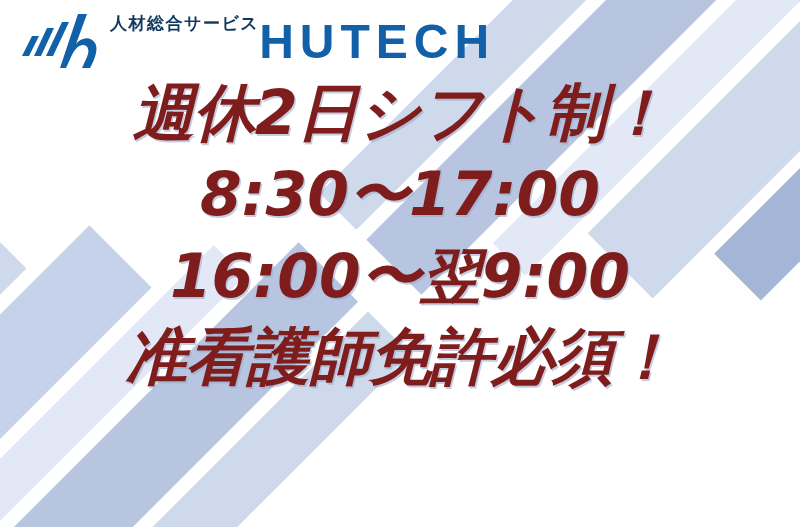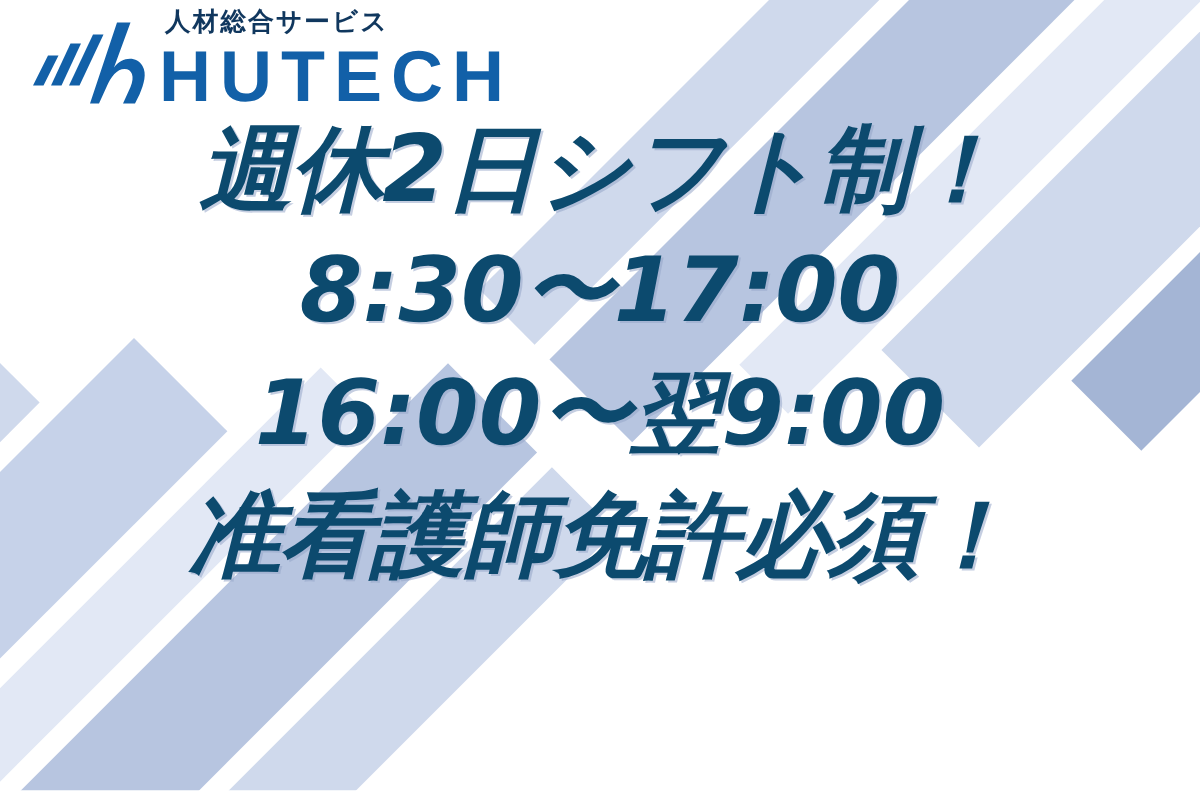--- a/index.html
+++ b/index.html
@@ -55,21 +55,21 @@
     z-index: 5;
   }
   #logo-mark {
     width: 86px;
     height: 72px;
     flex: none;
     display: block;
   }
   #logo-words {
     display: flex;
-    flex-direction: column;
+    flex-direction: row;
     justify-content: center;
     padding-bottom: 2px;
   }
   #logo-tagline {
     font-size: 17px;
     font-weight: 700;
     color: #10375E;
     letter-spacing: 1.5px;
     line-height: 1.1;
     margin-left: 4px;
@@ -88,21 +88,21 @@
   
   #headline {
     position: absolute;
     left: 0;
     right: 0;
     top: 82px;
     z-index: 4;
     text-align: center;
   }
   .hl-line {
-    color: #0c4a6e;
+    color: #7f1d1d;
     font-weight: 700;
     font-style: italic;
     line-height: 1;
     white-space: nowrap;
     text-shadow: 1.5px 1.5px 0 rgba(150,165,200,0.55);
     font-family: "DejaVu Sans", "Liberation Sans", sans-serif;
   }
   .hl-line.l1 { font-size: 62px; letter-spacing: -1px; margin-bottom: 20px; }
   .hl-line.l2 { font-size: 60px; letter-spacing: 0px;  margin-bottom: 22px; text-align: center; }
   .hl-line.l3 { font-size: 60px; letter-spacing: 0px;  margin-bottom: 20px; }

